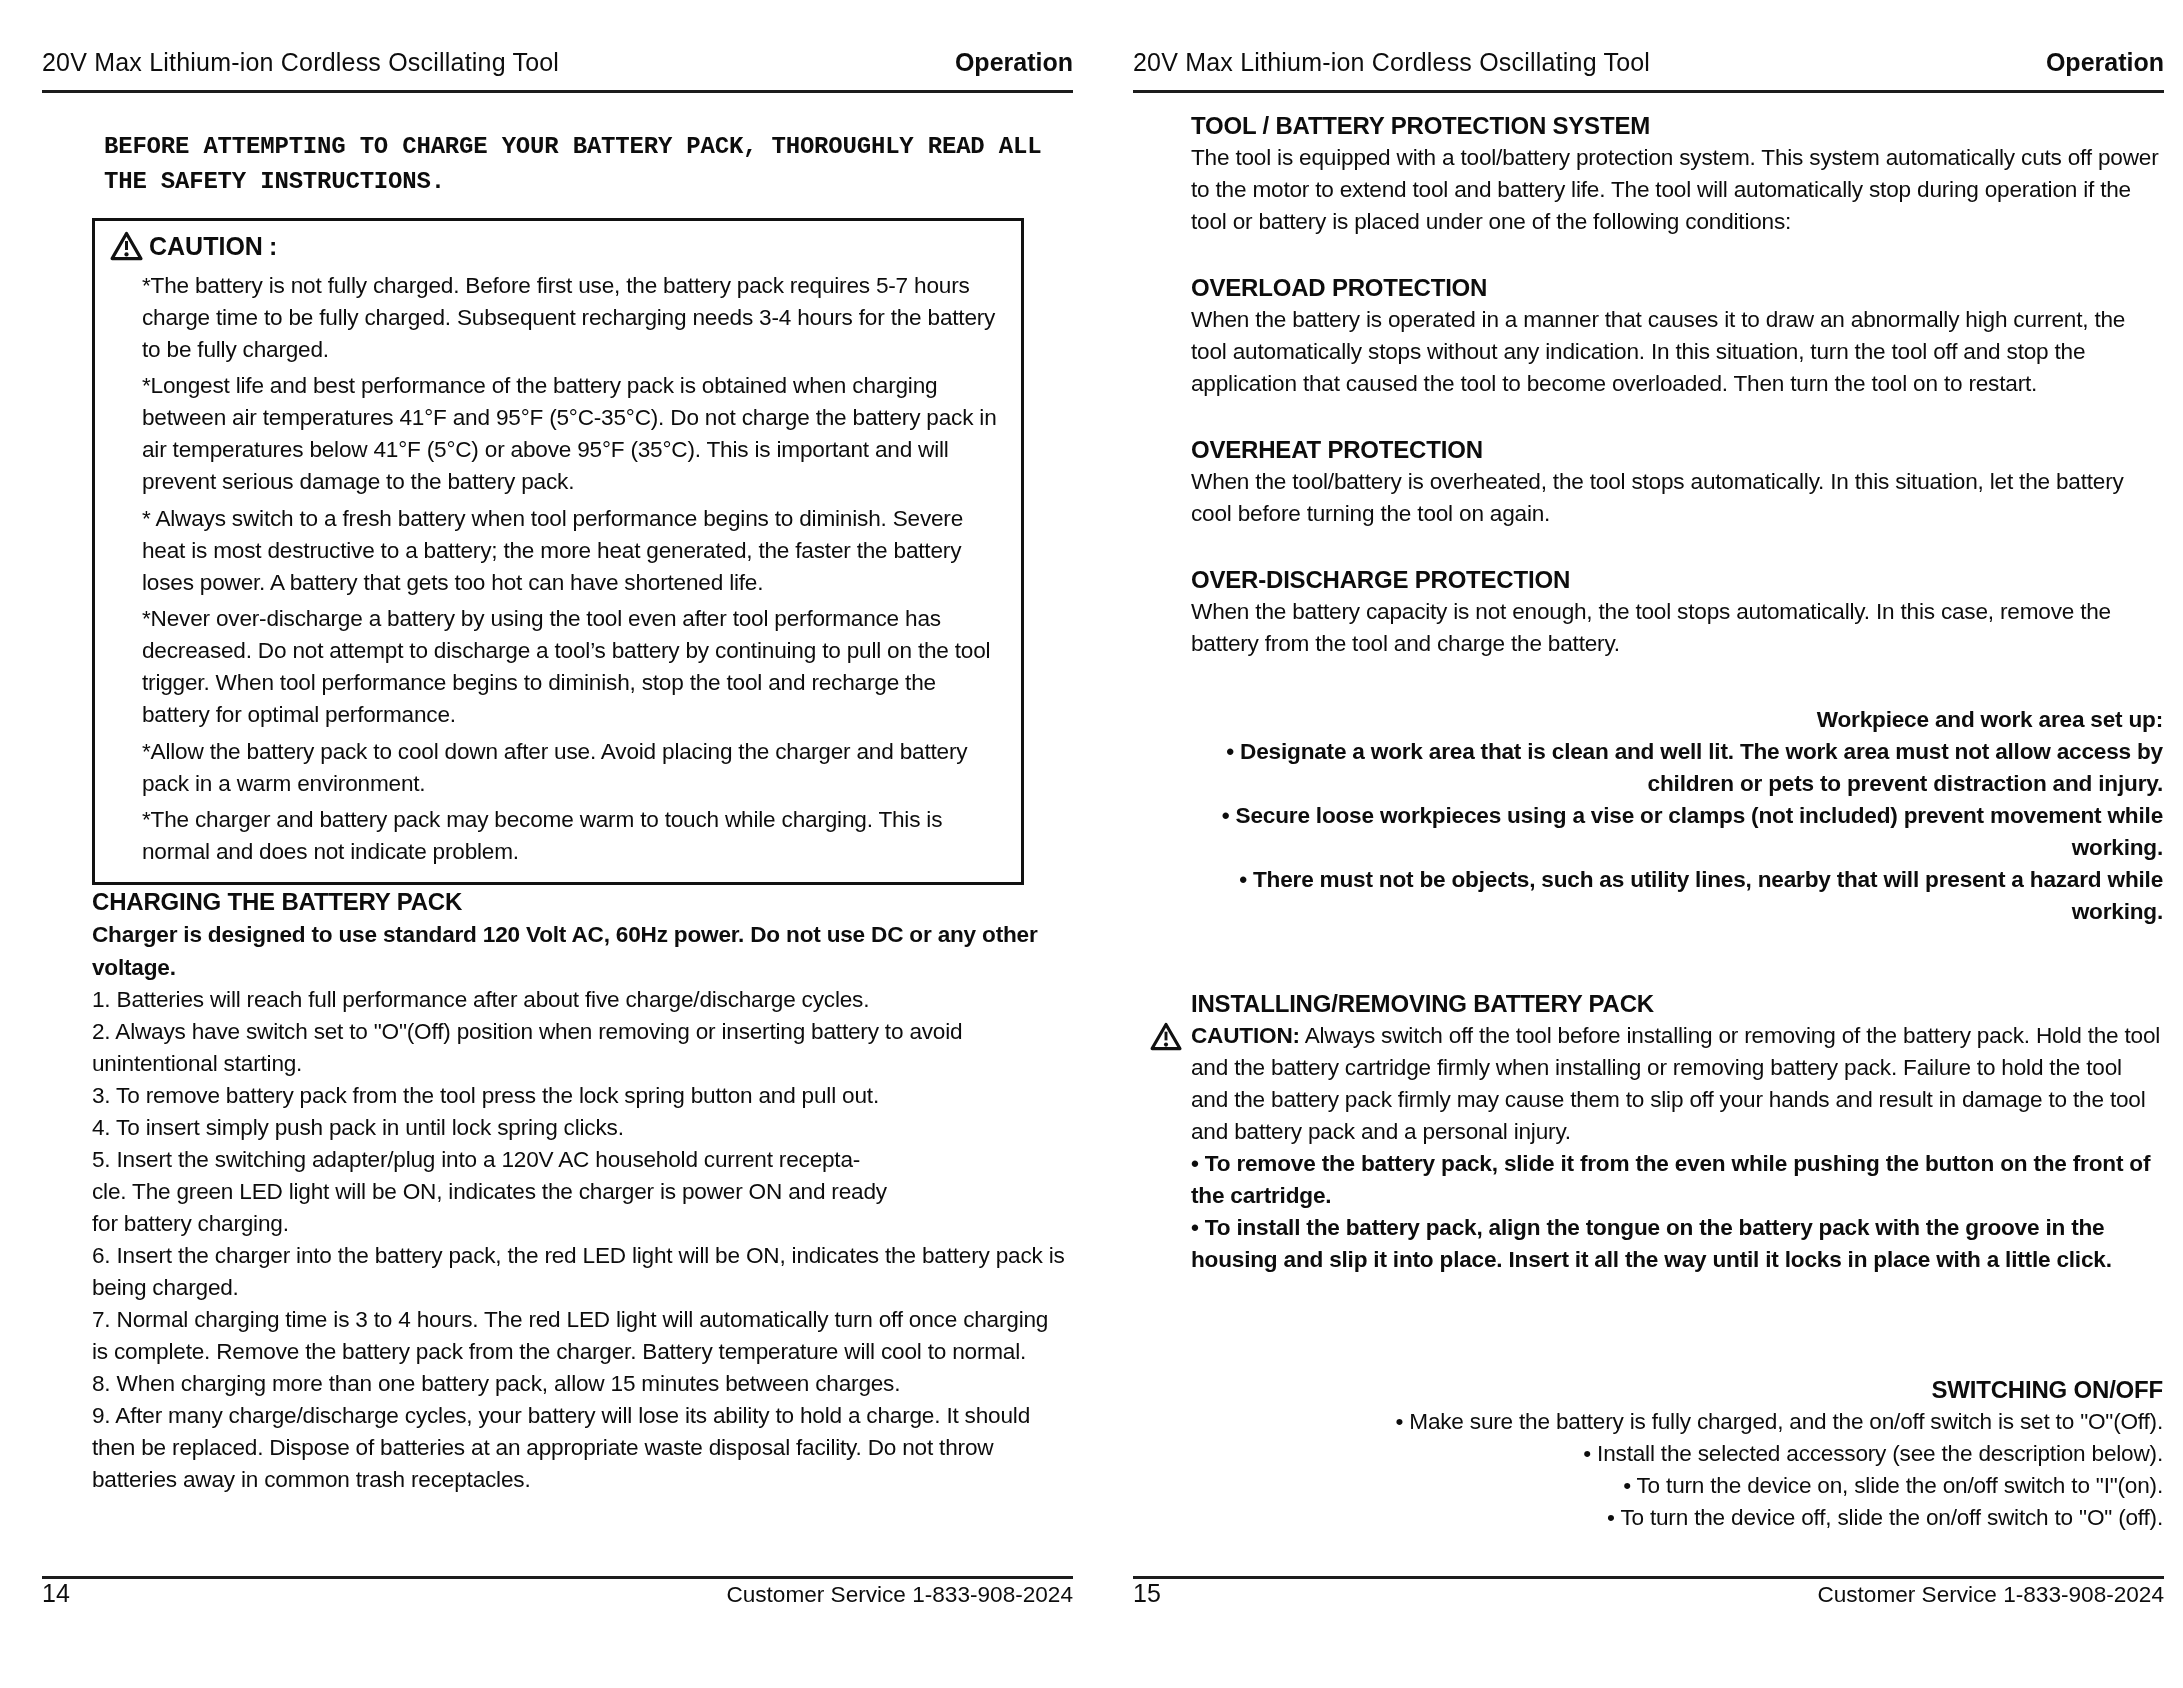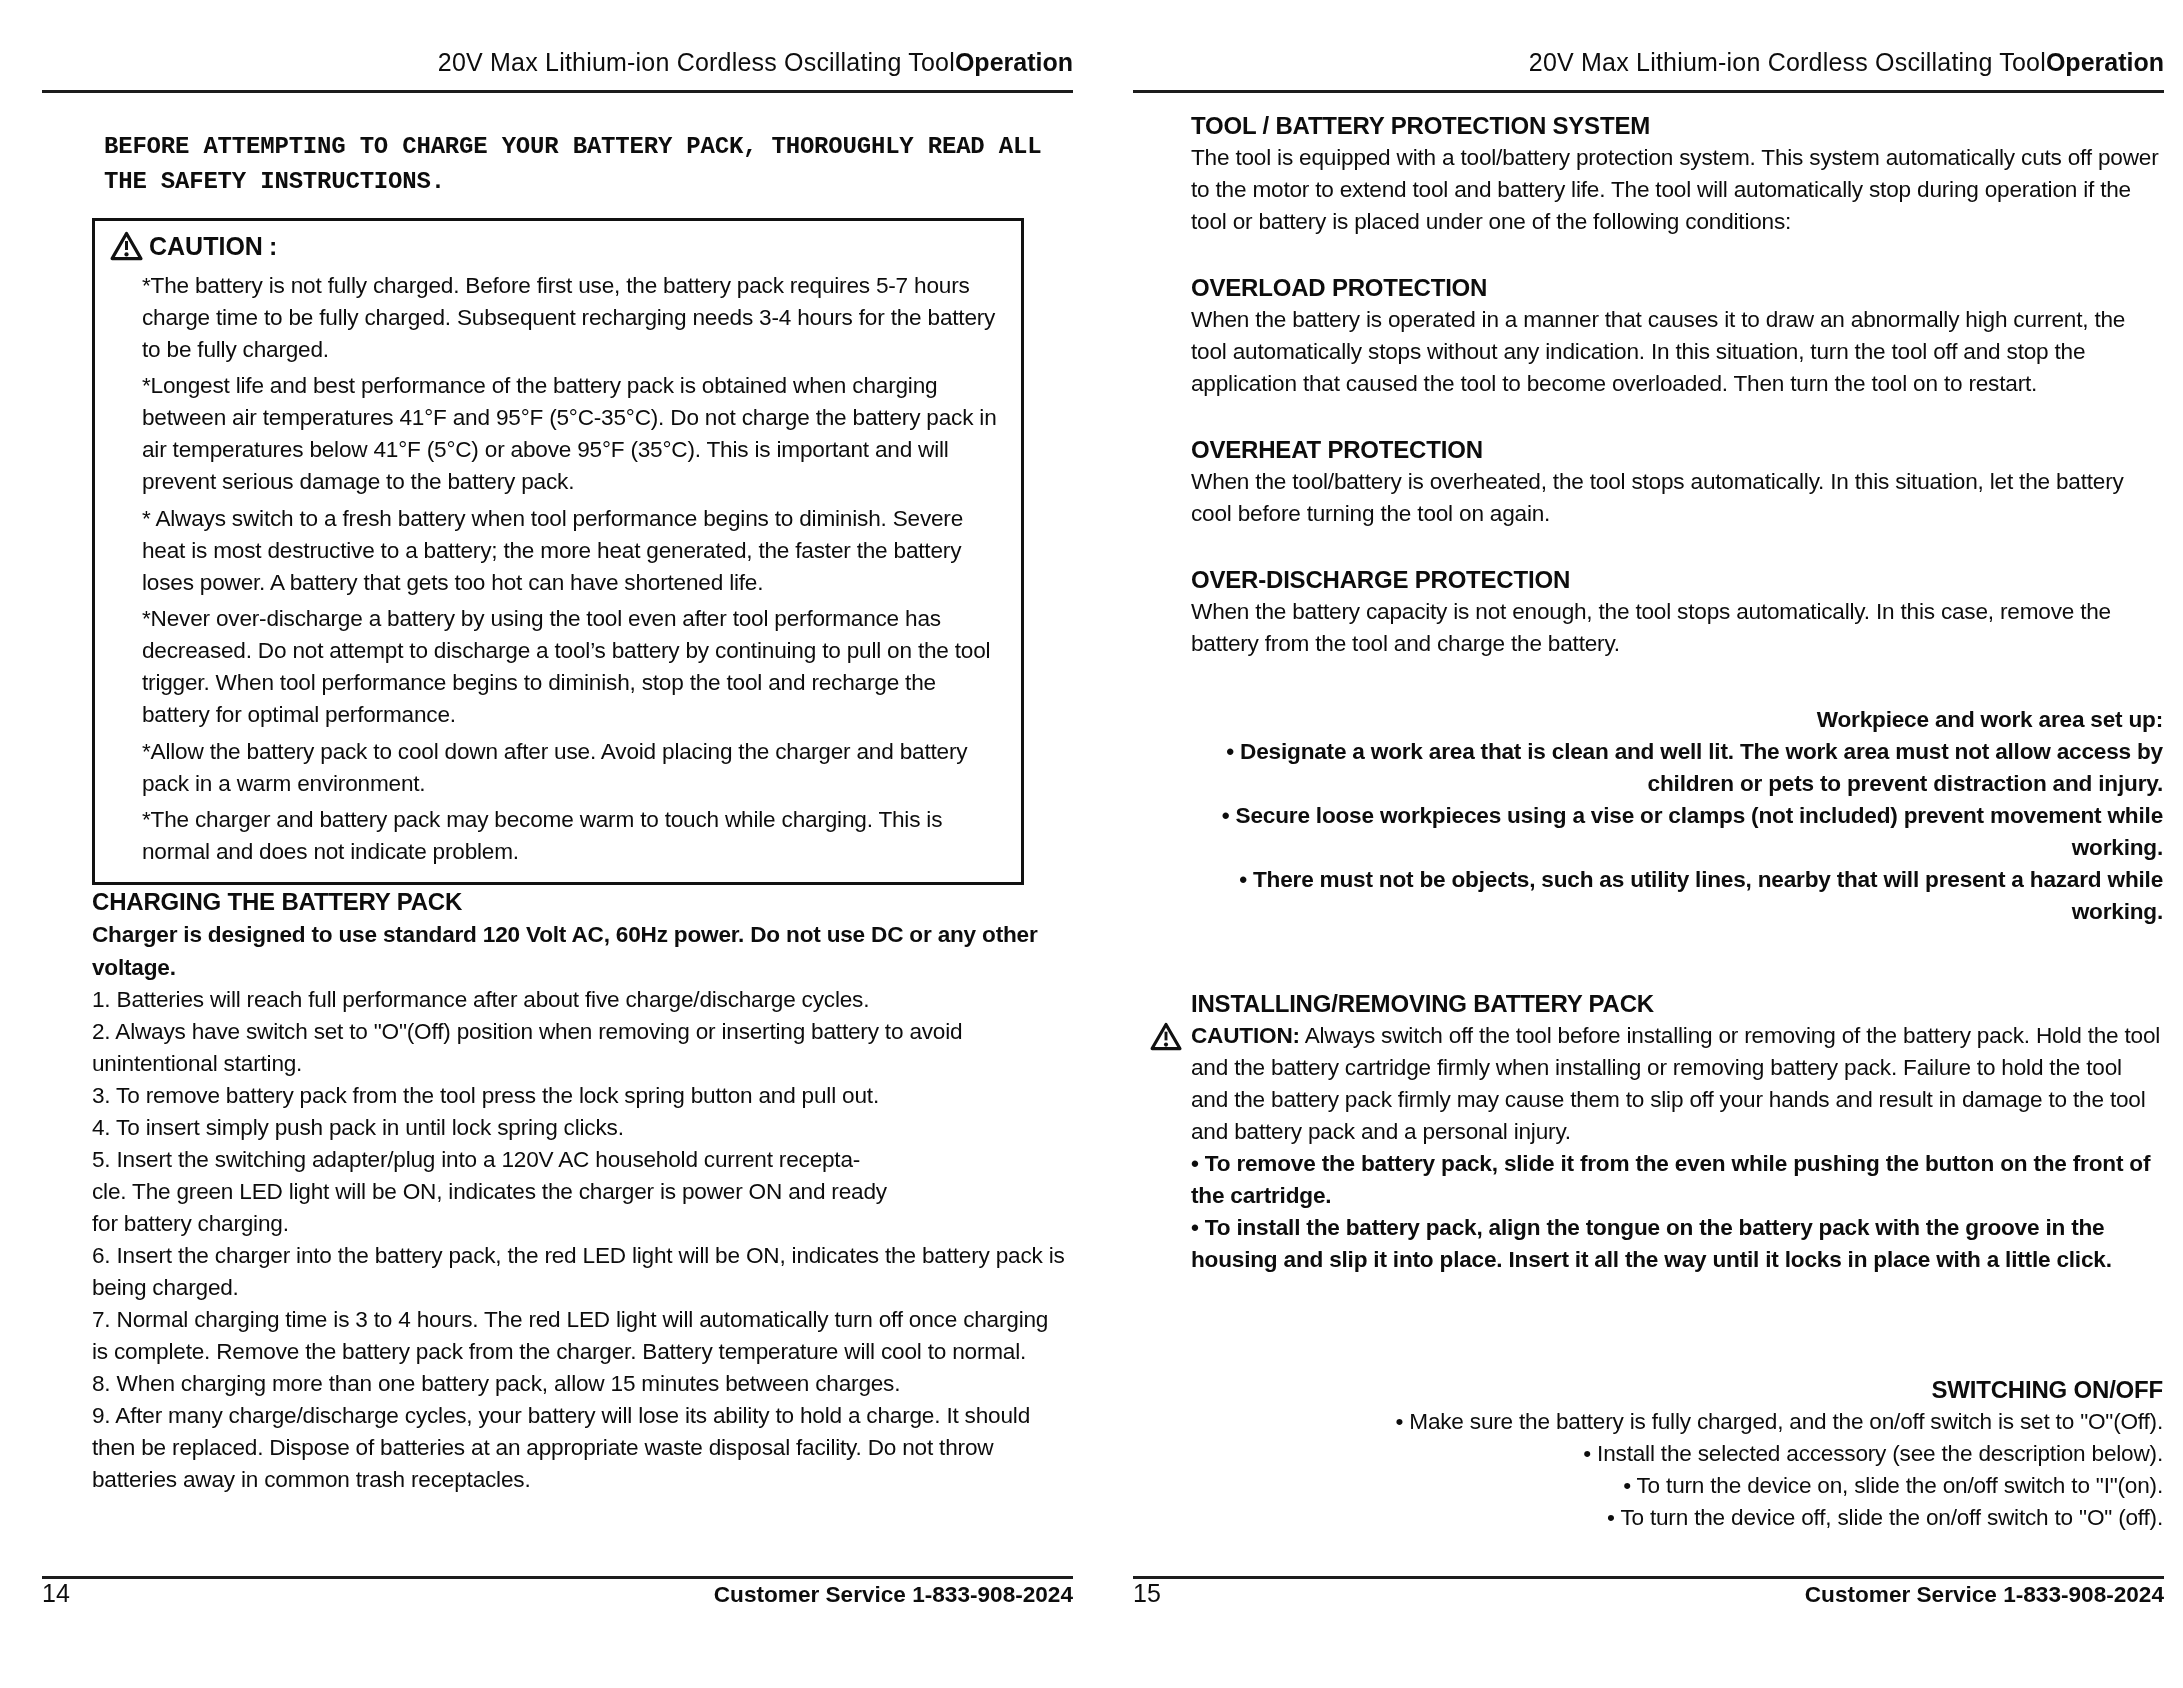--- a/index.html
+++ b/index.html
@@ -12,21 +12,21 @@
     overflow: hidden;
   }
   .page {
     position: relative;
     width: 1091px; height: 1689px;
     box-sizing: border-box;
     padding: 48px 18px 0 42px;
     flex: 0 0 auto;
   }
   
-  .page-header { display: flex; justify-content: flex-end; align-items: baseline; }
+  .page-header { display: flex; justify-content: space-between; align-items: baseline; }
   .doc-title { font-size: 25px; letter-spacing: 0.2px; }
   .section-label { font-size: 25px; font-weight: bold; }
   .header-rule { height: 3px; background: #1c1c1c; margin-top: 12.8px; }
 
   
   .content { margin-left: 50px; width: 977px; font-size: 22.6px; line-height: 32px; letter-spacing: -0.2px; }
   .content-right { margin-left: 58px; width: 972px; }
 
   p { margin: 0; }
   .intro-heading {
@@ -65,21 +65,21 @@
   .caution-flow .warn-icon-hang { position: absolute; left: -41px; top: 2.3px; }
 
   
   .warn-icon { display: inline-flex; flex: 0 0 auto; }
 
   
   .page-footer { position: absolute; left: 42px; right: 18px; top: 1576px; }
   .footer-rule { height: 3px; background: #1c1c1c; }
   .footer-row { display: flex; justify-content: space-between; align-items: baseline; }
   .page-num { font-size: 25px; }
-  .service { font-size: 22.6px; font-weight: bold; }
+  .service { font-size: 22.6px; font-weight: normal; }
 </style>
 </head>
 <body>
 
 <div class="spread">
 
   <section class="page">
     <header class="page-header">
       <span class="doc-title">20V Max Lithium-ion Cordless Oscillating Tool</span>
       <span class="section-label">Operation</span>

